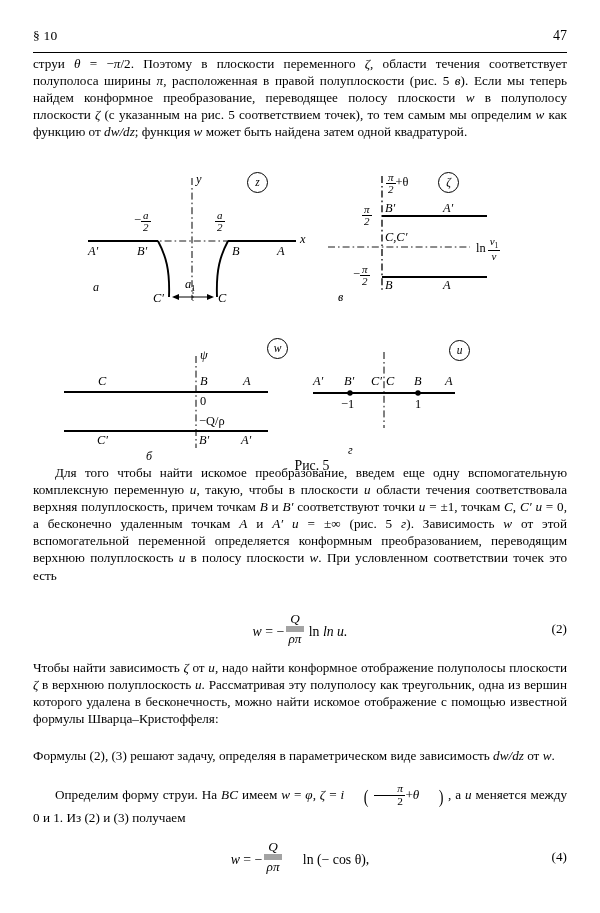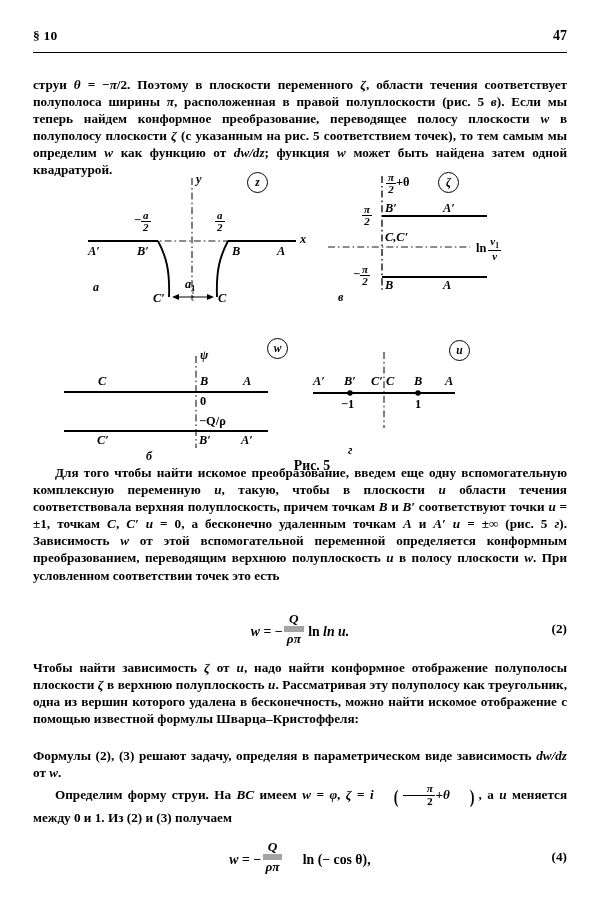--- a/index.html
+++ b/index.html
@@ -13,21 +13,20 @@
     position: relative;
     font-family: "Liberation Serif", "DejaVu Serif", serif;
     color: #000000;
     overflow: hidden;
   }
   .page {
     position: absolute;
     left: 0; top: 0;
     width: 600px;
     height: 913px;
-    font-weight: bold;
   }
 
   
   .header {
     position: absolute;
     left: 33px;
     top: 28px;
     width: 534px;
     height: 24px;
     display: flex;
@@ -62,21 +61,21 @@
   .body-text {
     position: absolute;
     left: 33px;
     width: 534px;
     font-size: 13.2px;
     line-height: 17.1px;
     text-align: justify;
     text-justify: inter-word;
     hyphens: manual;
   }
-  .para-1 { top: 76px; }
+  .para-1 { top: 55px; }
   .para-2 { top: 464px; }
   .para-3 { top: 659px; }
   .para-4 { top: 747px; }
   .para-5 { top: 783px; }
   .indent { text-indent: 22px; }
 
   i, .mi { font-style: italic; }
   .up { font-style: normal; }
 
   

